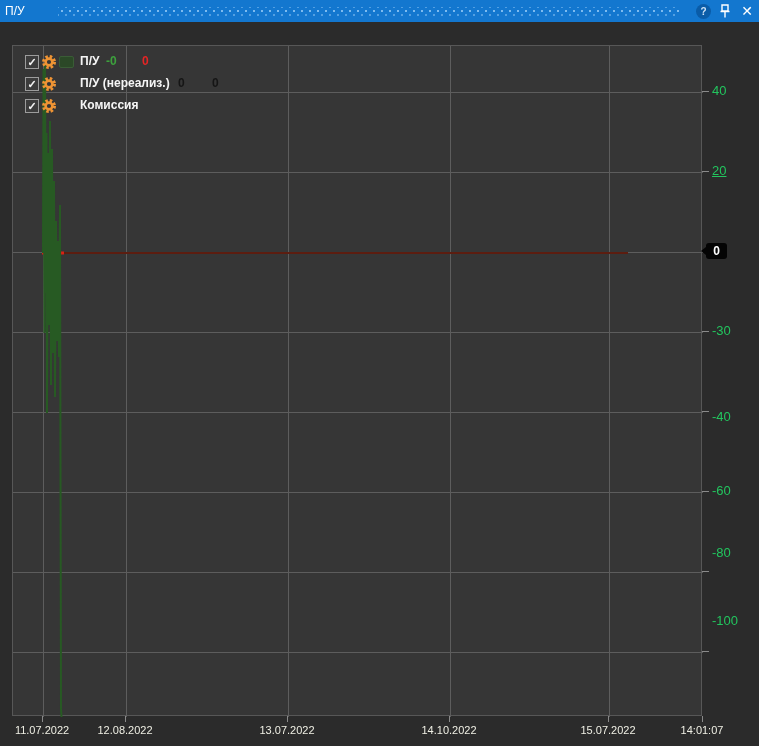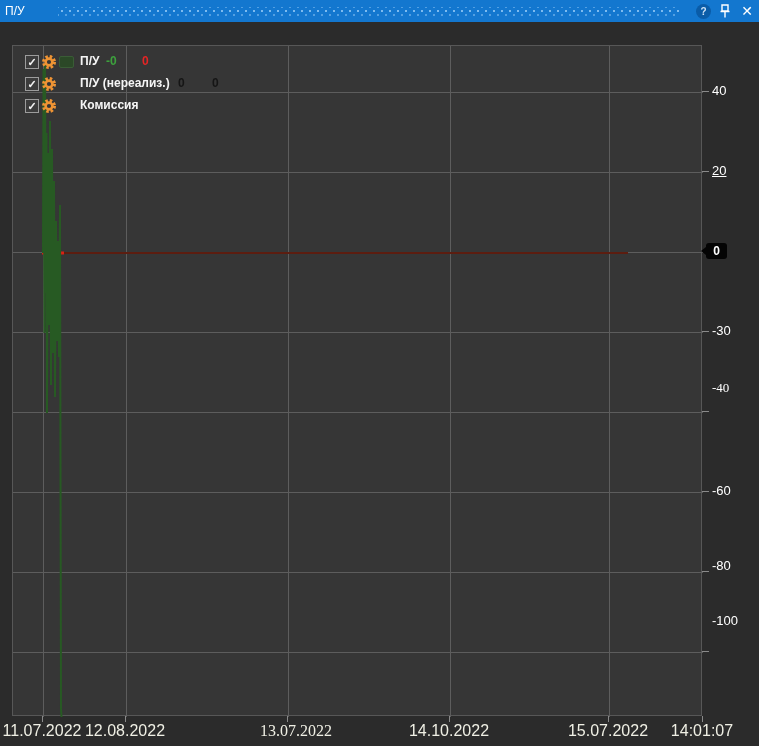--- a/index.html
+++ b/index.html
@@ -48,26 +48,26 @@
     background:#363636;
     border:1px solid #575757;
   }
   .grid-h, .grid-v { position:absolute; background:#5d5d5d; }
   .grid-h { left:0; height:1px; }
   .grid-v { top:0; width:1px; }
   #series-svg { position:absolute; left:0; top:0; }
   
   .y-tick { position:absolute; width:7px; height:1px; background:#8a8a8a; }
   .y-label {
-    position:absolute; color:#ffffff; font-size:13px; line-height:16px;
+    position:absolute; color:#22c55e; font-size:13px; line-height:16px;
     white-space:nowrap;
   }
   .x-tick { position:absolute; width:1px; height:6px; background:#8a8a8a; }
   .x-label {
-    position:absolute; color:#efefe4; font-size:16px; line-height:15px;
+    position:absolute; color:#efefe4; font-size:11px; line-height:15px;
     transform:translateX(-50%); white-space:nowrap;
   }
   .zero-badge {
     position:absolute;
     background:#040404; color:#fff;
     font-size:12px; font-weight:bold; line-height:16px;
     min-width:21px; height:16px; text-align:center;
     border-radius:3px; padding:0 4px;
   }
   .zero-badge::before {
@@ -142,33 +142,33 @@
 <div id="axes">
     <div class="y-tick" style="left: 702px; top: 91px;"></div>
     <div class="y-label" style="left: 712px; top: 83px;">40</div>
     <div class="y-tick" style="left: 702px; top: 171px;"></div>
     <div class="y-label" style="left: 712px; top: 163px; text-decoration: underline;">20</div>
     <div class="y-tick" style="left: 702px; top: 251px;"></div>
     <div class="y-label" style="left: 712px; top: 243px;">0</div>
     <div class="y-tick" style="left: 702px; top: 331px;"></div>
     <div class="y-label" style="left: 712px; top: 323px;">-30</div>
     <div class="y-tick" style="left: 702px; top: 411px;"></div>
-    <div class="y-label" style="left: 712px; top: 380px; font-family: Liberation Serif, serif;">-40</div>
+    <div class="y-label" style="left: 712px; top: 409px;">-40</div>
     <div class="y-tick" style="left: 702px; top: 491px;"></div>
     <div class="y-label" style="left: 712px; top: 483px;">-60</div>
     <div class="y-tick" style="left: 702px; top: 571px;"></div>
-    <div class="y-label" style="left: 712px; top: 558px; text-align: right;">-80</div>
+    <div class="y-label" style="left: 712px; top: 545px; text-align: right;">-80</div>
     <div class="y-tick" style="left: 702px; top: 651px;"></div>
     <div class="y-label" style="left: 712px; top: 613px;">-100</div>
     <div class="x-tick" style="left: 42px; top: 716px;"></div>
     <div class="x-label" style="left: 42px; top: 723px;">11.07.2022</div>
     <div class="x-tick" style="left: 125px; top: 716px;"></div>
     <div class="x-label" style="left: 125px; top: 723px;">12.08.2022</div>
     <div class="x-tick" style="left: 287px; top: 716px;"></div>
-    <div class="x-label" style="left: 296px; top: 723px; font-family: Liberation Serif, serif;">13.07.2022</div>
+    <div class="x-label" style="left: 287px; top: 723px;">13.07.2022</div>
     <div class="x-tick" style="left: 449px; top: 716px;"></div>
     <div class="x-label" style="left: 449px; top: 723px;">14.10.2022</div>
     <div class="x-tick" style="left: 608px; top: 716px;"></div>
     <div class="x-label" style="left: 608px; top: 723px;">15.07.2022</div>
     <div class="x-tick" style="left: 702px; top: 716px;"></div>
     <div class="x-label" style="left: 702px; top: 723px;">14:01:07</div>
     <div class="zero-badge" style="left: 706px; top: 243px;">0</div>
   </div>
 
 <div class="legend-row" style="top:53px">

